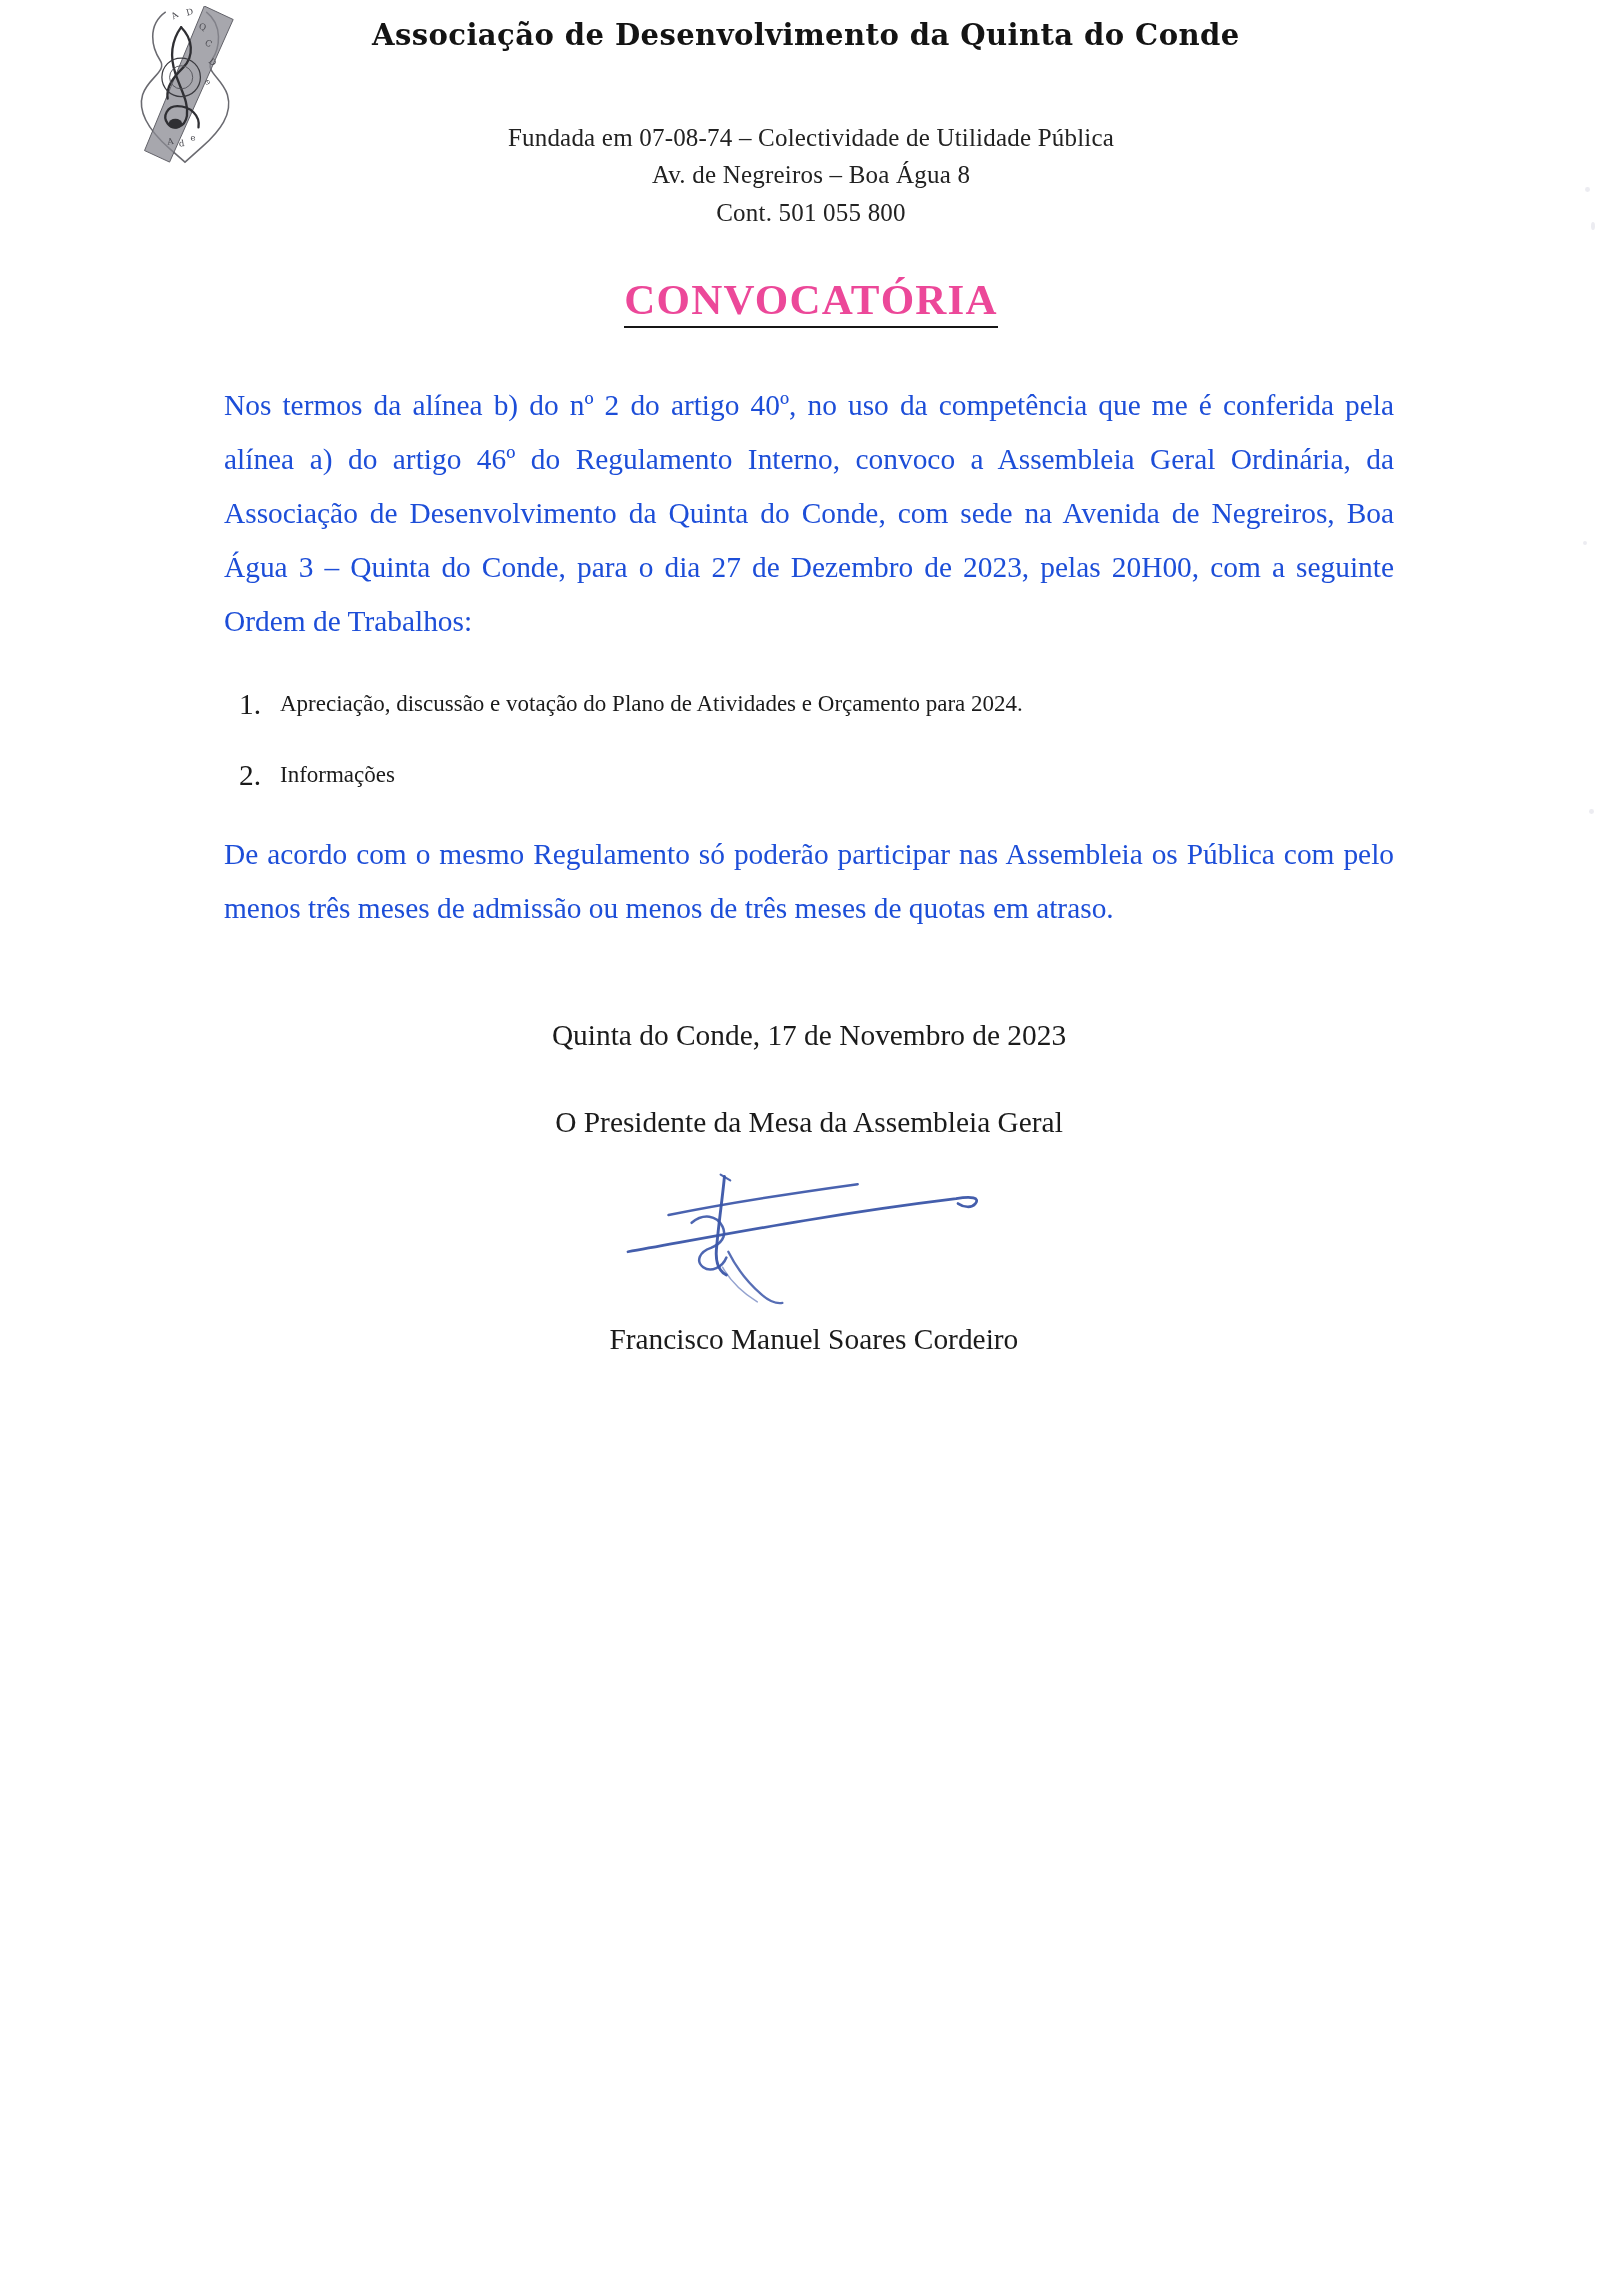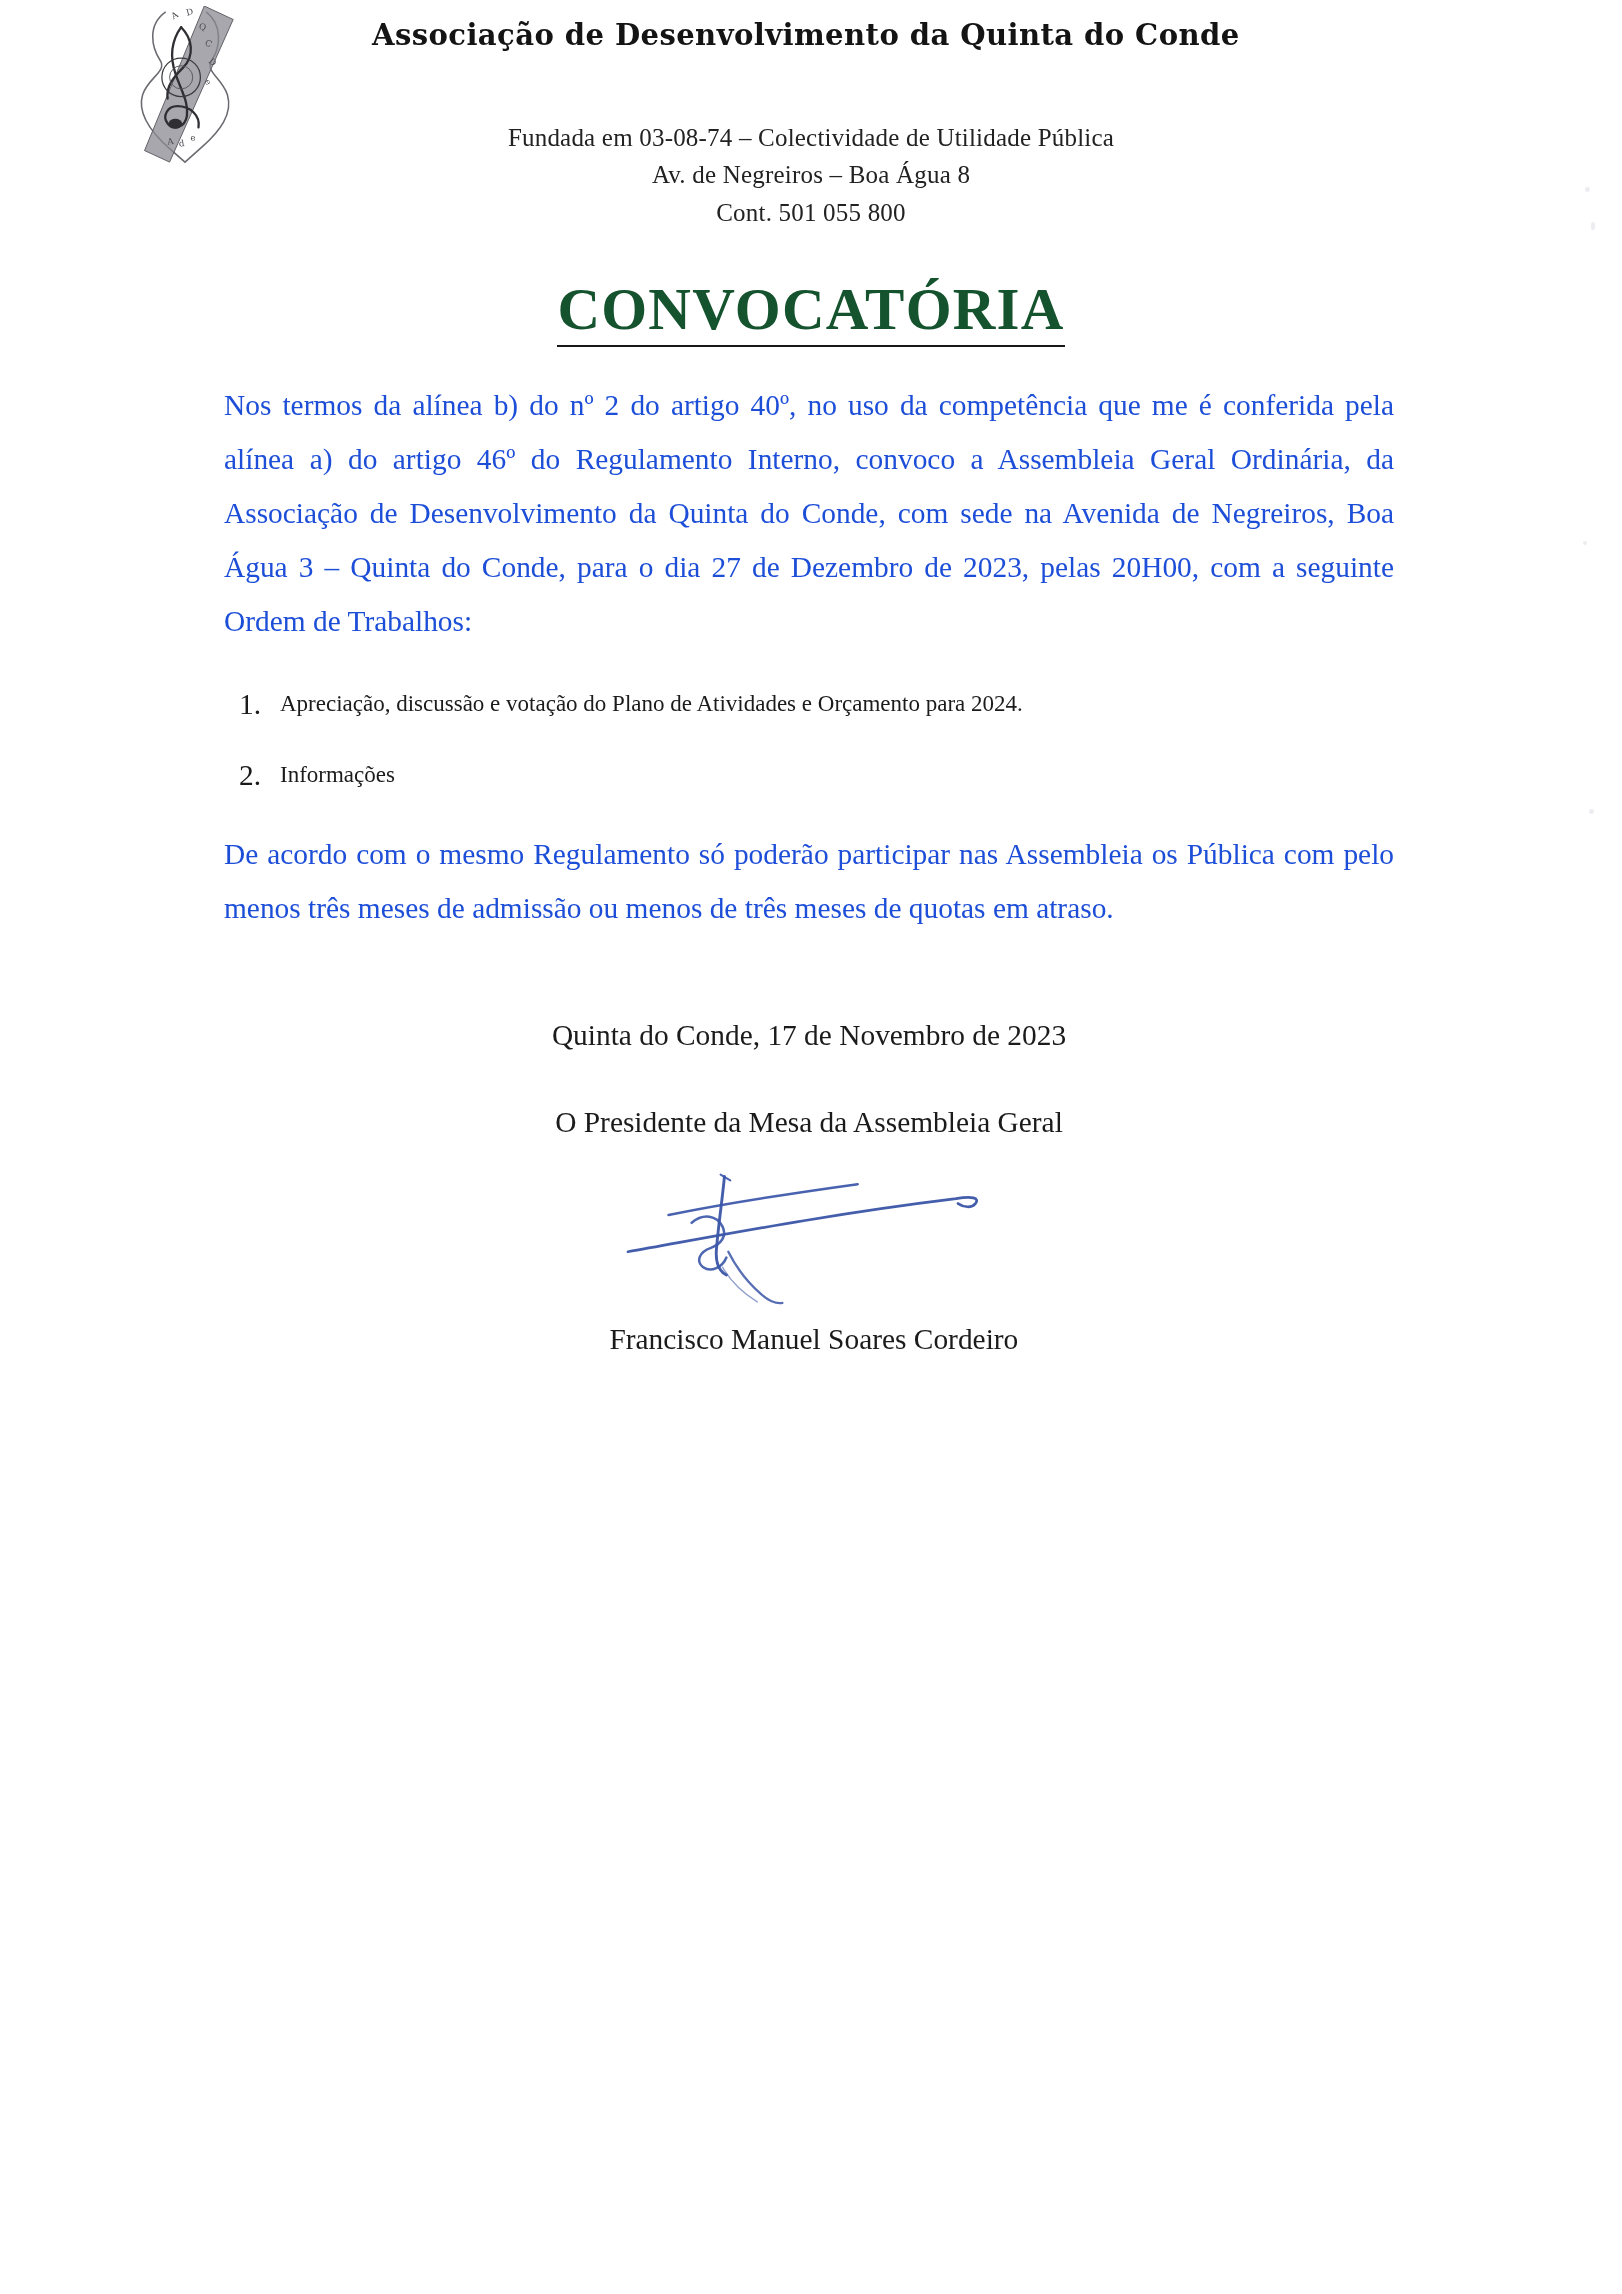--- a/index.html
+++ b/index.html
@@ -59,24 +59,24 @@
   .subline.l2 { top: 161px; }
   .subline.l3 { top: 199px; }
 
   
   .doc-title {
     position: absolute;
     top: 275px;
     left: 0;
     width: 1622px;
     text-align: center;
-    font-size: 59px;
+    font-size: 43px;
     font-weight: 700;
     letter-spacing: 1.2px;
-    color: #14532d;
+    color: #ec4899;
   }
   .doc-title span {
     border-bottom: 2.9px solid #171717;
     padding-bottom: 2.9px;
   }
 
   
   .body-col {
     position: absolute;
     left: 224px;
@@ -192,21 +192,21 @@
           <text x="80" y="78" transform="rotate(60 80 78)">e</text>
           <text x="66" y="140" transform="rotate(-8 66 140)">e</text>
           <text x="54" y="146" transform="rotate(-8 54 146)">d</text>
           <text x="42" y="144" transform="rotate(-8 42 144)">A</text>
         </g>
       </svg>
     </div>
 
     <div class="org-title">Associação de Desenvolvimento da Quinta do Conde</div>
 
-    <div class="subline l1">Fundada em 03-08-74 – Colectividade de Utilidade Pública</div>
+    <div class="subline l1">Fundada em 07-08-74 – Colectividade de Utilidade Pública</div>
     <div class="subline l2">Av. de Negreiros – Boa Água 8</div>
     <div class="subline l3">Cont. 501 055 800</div>
   </div>
 
   <div class="doc-title">
     <span>CONVOCATÓRIA</span>
   </div>
 
   <div class="body-col">
 

